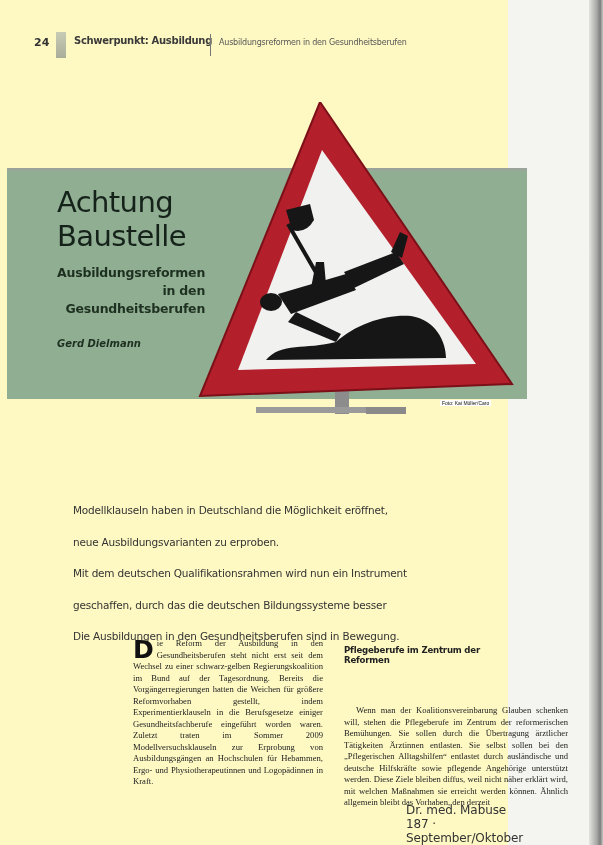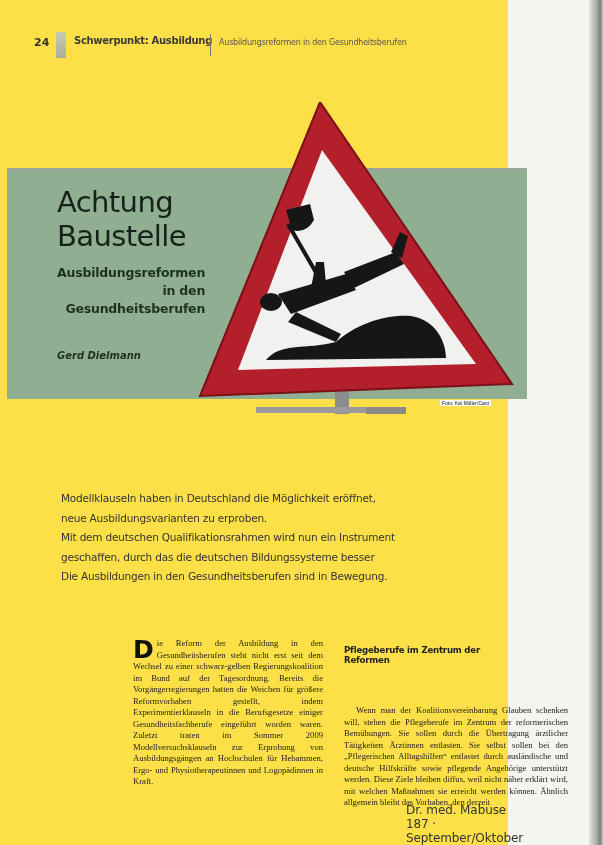--- a/index.html
+++ b/index.html
@@ -4,21 +4,21 @@
   <style>
     html, body { margin: 0; padding: 0; }
     body {
       width: 603px; height: 845px; overflow: hidden;
       background: #f4f4f0;
       font-family: "Liberation Sans", sans-serif;
       position: relative;
     }
     .page {
       position: absolute; left: 0; top: 0; width: 508px; height: 845px;
-      background: #fde047;
+      background: #fef9c3;
     }
     .spine {
       position: absolute; right: 0; top: 0; width: 14px; height: 845px;
       background: linear-gradient(to right, #e4e4e0, #a8a8a6 55%, #7e7e7c 80%, #c8c8c6);
     }
     
     .hdr { position: absolute; top: 32px; left: 0; height: 26px; width: 560px; }
     .pnum { position: absolute; left: 34px; top: 4px; font-size: 11px; font-weight: bold; color: #333; font-family: "DejaVu Sans", sans-serif; }
     .pbar { position: absolute; left: 56px; top: 0; width: 10px; height: 26px; background: linear-gradient(#c9ccb4, #a9ad9a); }
     .section { position: absolute; left: 74px; top: 3px; font-size: 10px; font-weight: bold; color: #3a3a3a; font-family: "DejaVu Sans", sans-serif; letter-spacing: -0.3px; }
@@ -26,29 +26,29 @@
     .sub { position: absolute; left: 219px; top: 6px; font-size: 8px; color: #555; font-family: "DejaVu Sans", sans-serif; letter-spacing: -0.2px; }
 
     
     .hero {
       position: absolute; left: 7px; top: 168px; width: 520px; height: 228px;
       background: #8fae92;
       border-top: 3px solid #9aa59a;
     }
     .title { position: absolute; left: 57px; top: 185px; font-size: 29px; line-height: 34px; font-weight: normal; color: #15221a; font-family: "DejaVu Sans", sans-serif; letter-spacing: -0.6px; }
     .subtitle { position: absolute; left: 57px; top: 264px; font-size: 12.5px; line-height: 18px; font-weight: bold; color: #1e3020; font-family: "DejaVu Sans", sans-serif; letter-spacing: -0.2px; text-align: right; }
-    .author { position: absolute; left: 57px; top: 350px; font-size: 10px; font-style: italic; font-weight: bold; color: #1e3020; font-family: "DejaVu Sans", sans-serif; text-align: center; }
+    .author { position: absolute; left: 57px; top: 338px; font-size: 10px; font-style: italic; font-weight: bold; color: #1e3020; font-family: "DejaVu Sans", sans-serif; text-align: center; }
 
     
     .sign { position: absolute; left: 196px; top: 102px; width: 318px; height: 312px; }
     .credit { position: absolute; left: 440px; top: 400px; font-size: 5px; color: #111; background: #fff; padding: 0 2px; letter-spacing: 0; }
 
     
     .lead { position: absolute; left: 57px; top: 487px; width: 370px; font-size: 10.5px; line-height: 15.5px; color: #333; font-family: "DejaVu Sans", sans-serif; letter-spacing: -0.2px; }
-    .lead p { margin: 4px; }
+    .lead p { margin: 16px; }
 
     
     .col { position: absolute; font-family: "Liberation Serif", serif; font-size: 8.6px; line-height: 11.5px; color: #222; text-align: justify; }
     .col1 { left: 133px; top: 638px; width: 190px; }
     .col2 { left: 344px; top: 660px; width: 224px; margin-top: 45px; }
     .dropcap { float: left; font-family: "DejaVu Sans", sans-serif; font-weight: bold; font-size: 25px; line-height: 22px; margin: 1px 3px 0 0; color: #111; }
     .col2head { position: absolute; left: 344px; top: 645px; font-size: 8.6px; font-weight: bold; color: #222; font-family: "DejaVu Sans", sans-serif; letter-spacing: -0.2px; }
     .col p { margin: 0; }
     .indent { text-indent: 12px; }
 

